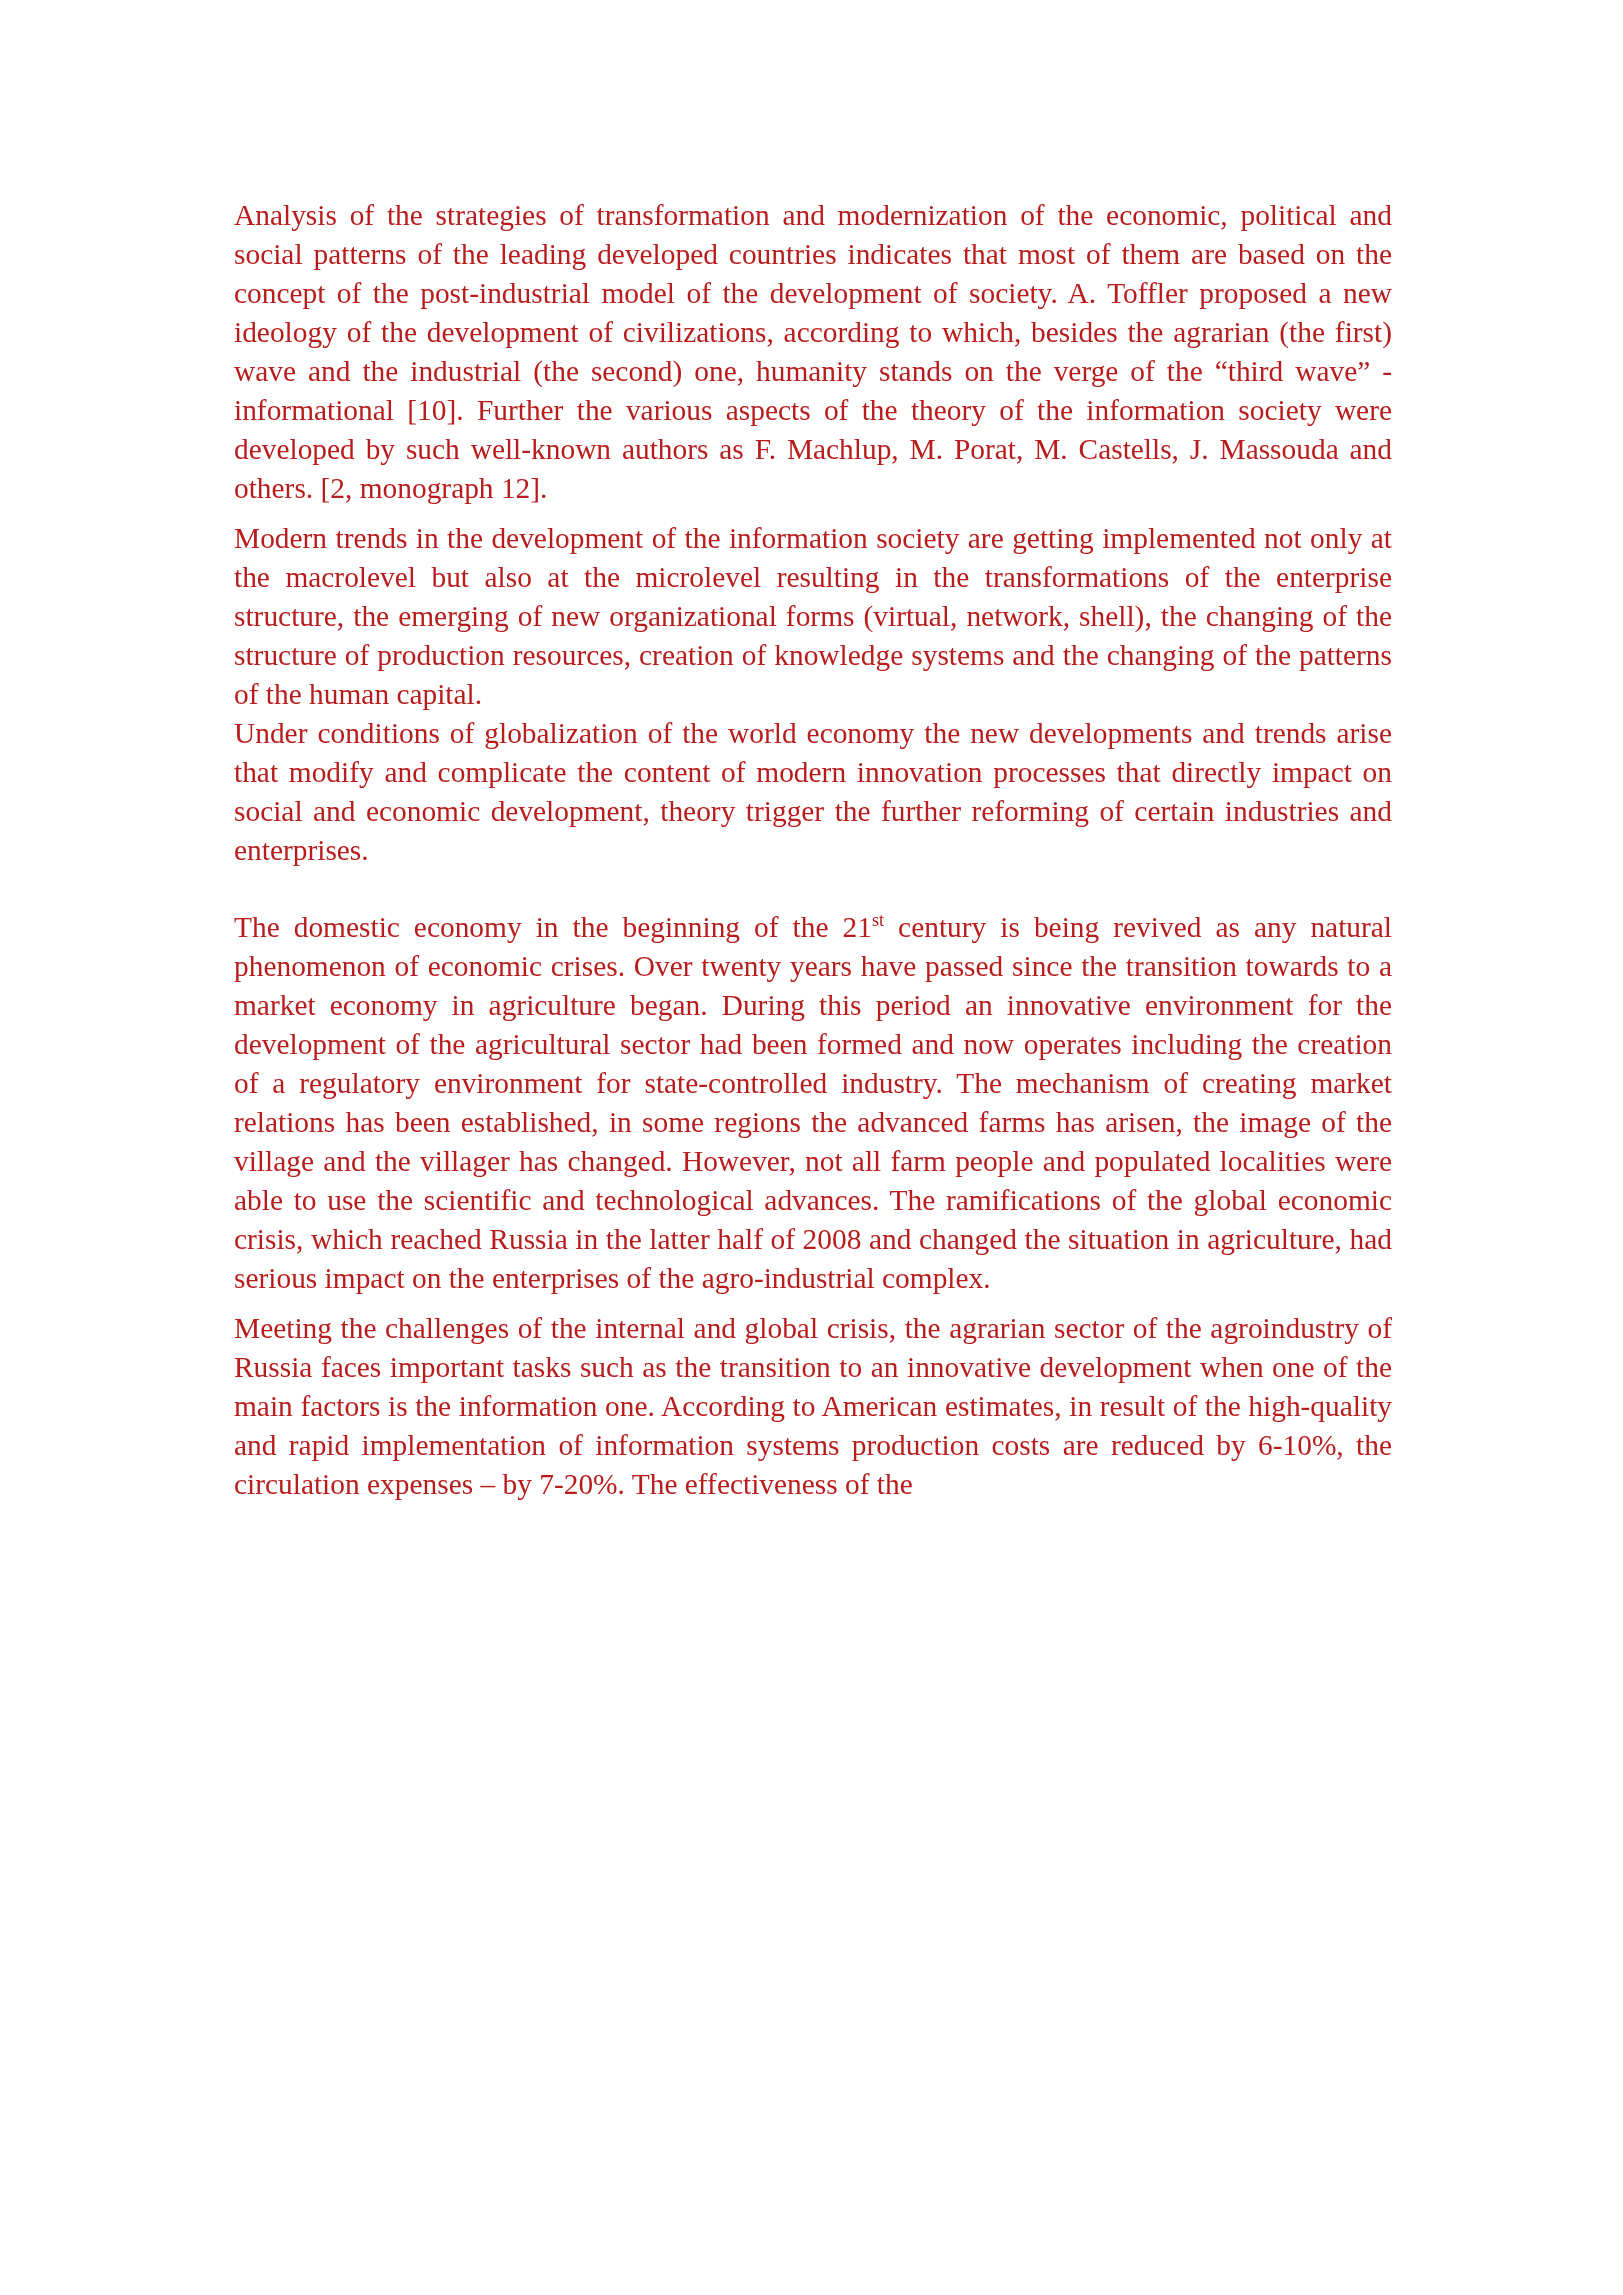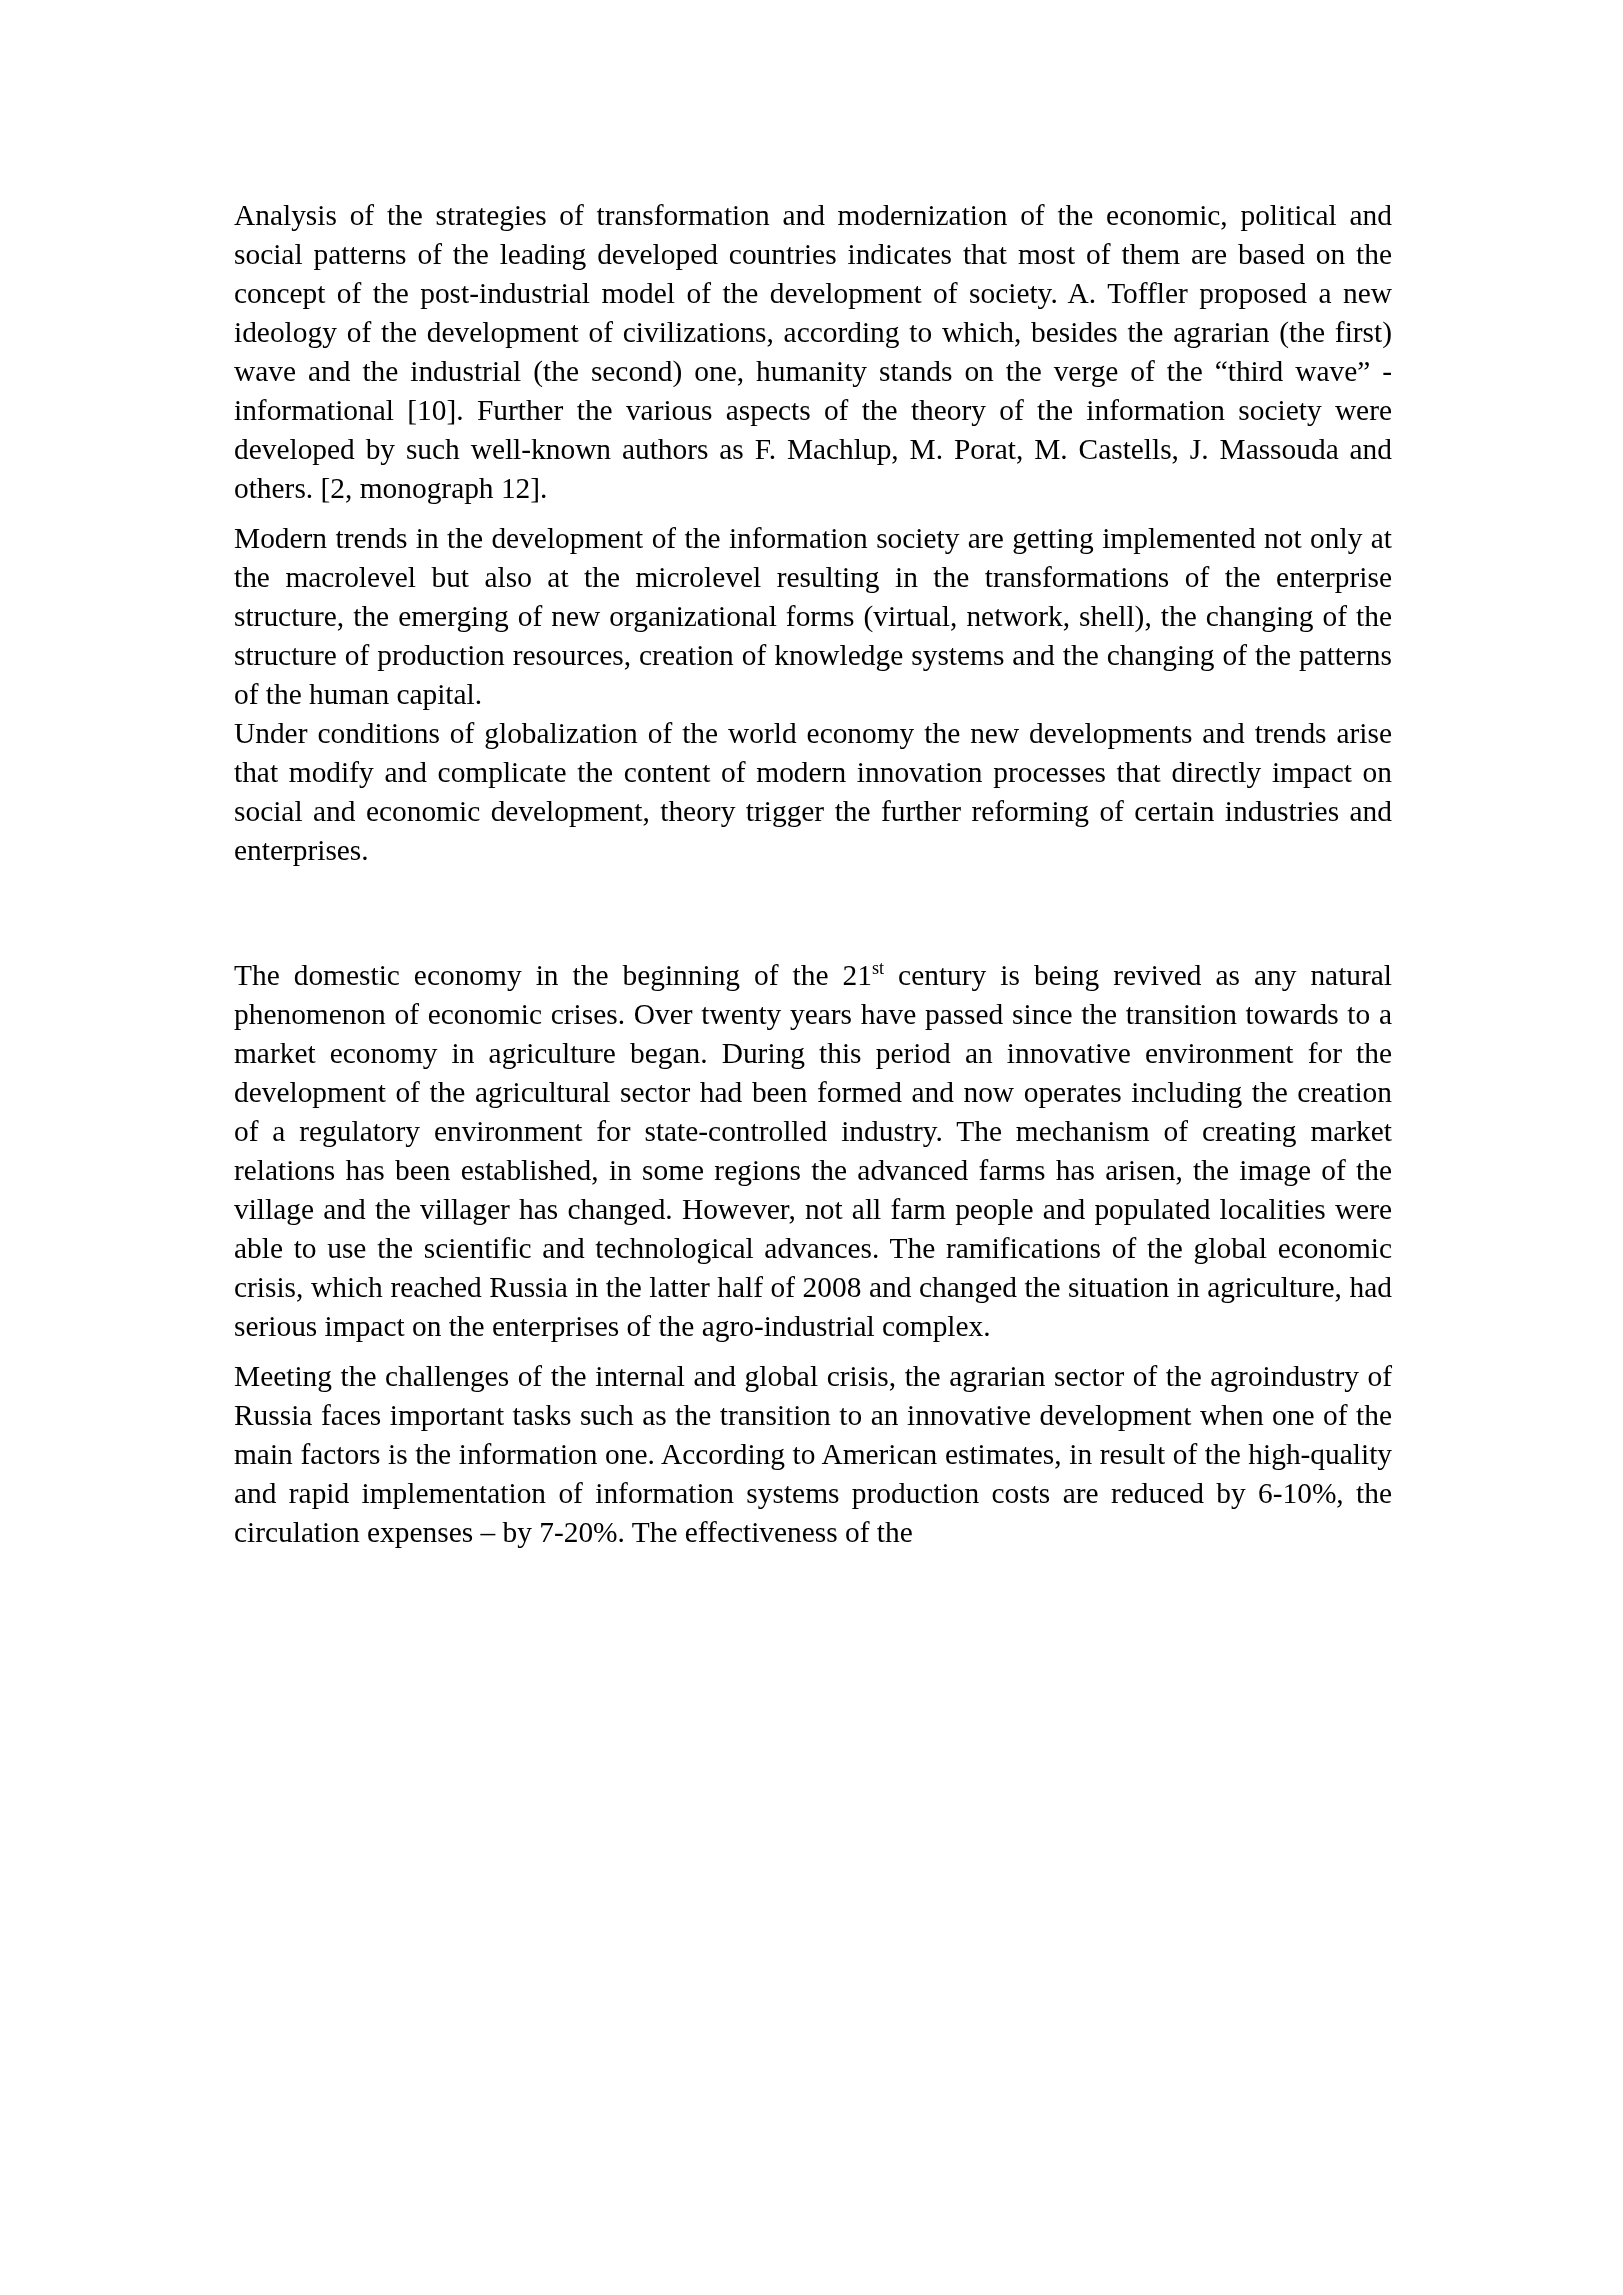--- a/index.html
+++ b/index.html
@@ -22,33 +22,33 @@
     position: absolute;
     left: 234px;
     top: 196px;
     width: 1158px;
   }
 
   .para {
     font-family: "Liberation Serif", "DejaVu Serif", serif;
     font-size: 29.4px;
     line-height: 39px;
-    color: #000000;
+    color: #b91c1c;
     text-align: justify;
     text-justify: inter-word;
     margin: 0;
     -webkit-hyphens: none;
     hyphens: none;
     word-spacing: 0px;
   }
 
   
   .gap-para   { margin-top: 11px; }   
   .gap-none   { margin-top: 0px; }    
-  .gap-large  { margin-top: 86px; }  
+  .gap-large  { margin-top: 38px; }  
 
   .sup {
     font-size: 0.62em;
     vertical-align: super;
     line-height: 0;
   }
 </style>
 </head>
 <body>
 

